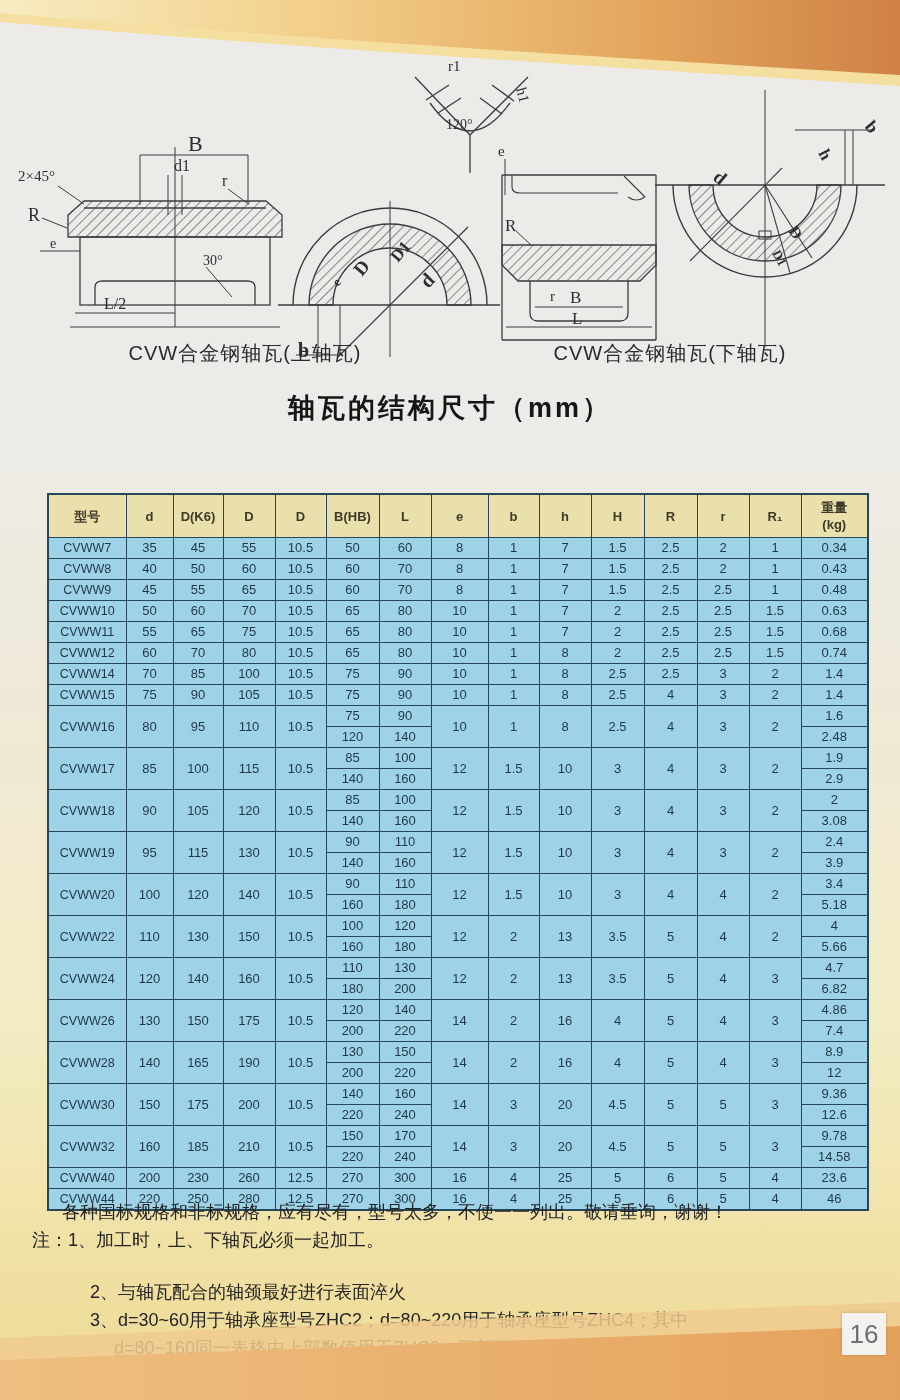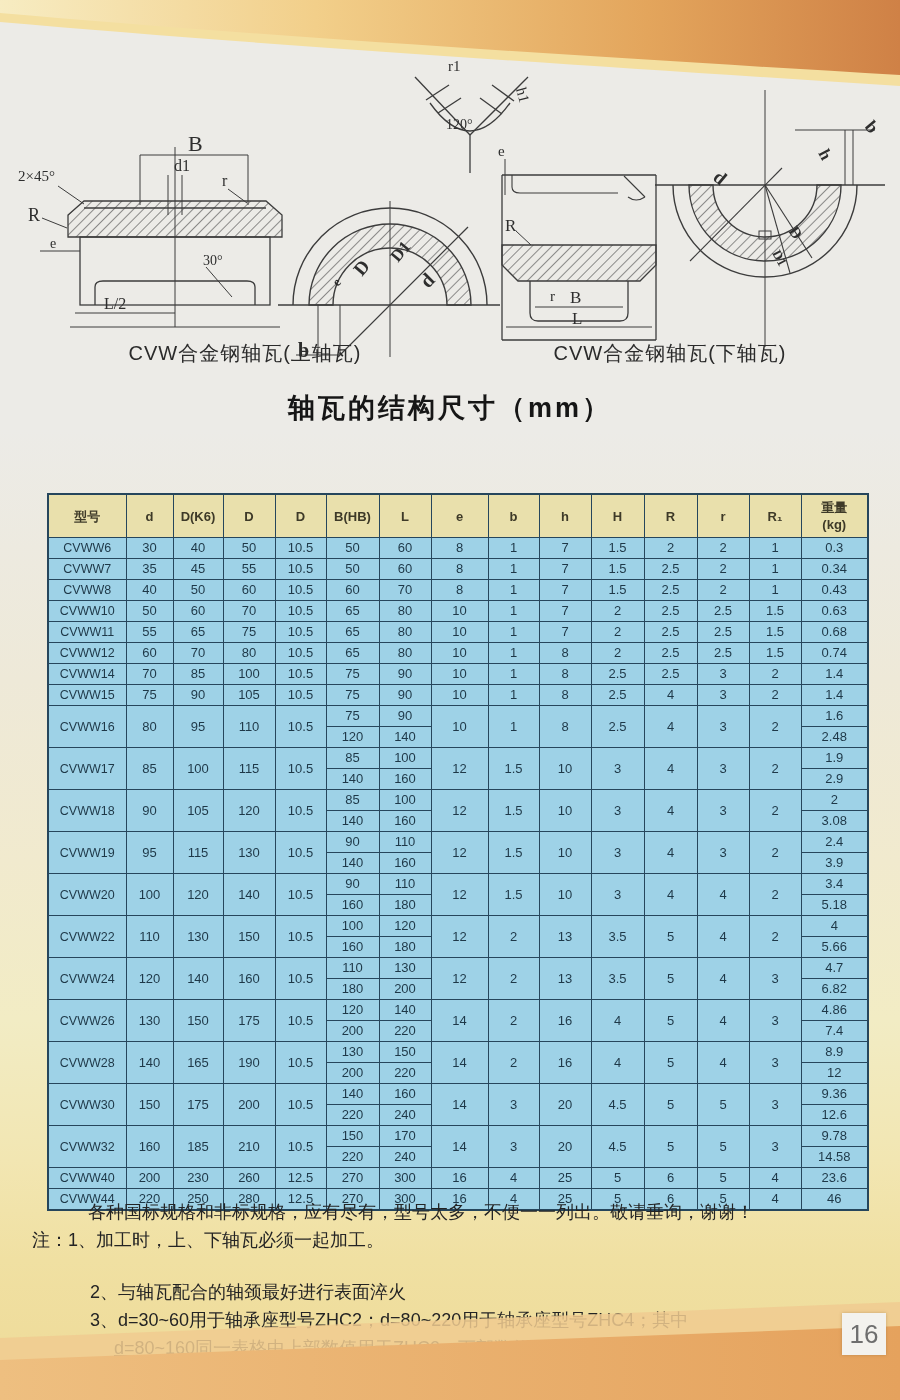--- a/index.html
+++ b/index.html
@@ -26,21 +26,21 @@
   td{height:20px;line-height:20px;background:#9ed2e7;}
   thead th{background:#e9e0ac;color:#3e3a28;height:42px;line-height:17px;
     font-weight:600;white-space:pre-line;}
   td.model{font-size:12.5px;}
   td.split{vertical-align:middle;}
   td.split .half{height:20px;line-height:20px;}
   td.split .half.top{border-bottom:1px solid #26465c;}
   .notes{position:absolute;top:1198px;left:0;width:820px;color:#242424;
     font-size:18px;}
   .notes div{line-height:28px;white-space:nowrap;}
-  .n1{margin-left:88px;}
+  .n1{margin-left:62px;}
   .n2{margin-left:32px;}
   .n3{margin-left:90px;margin-top:24px;}
   .n4{margin-left:90px;}
   .n5{margin-left:114px;text-decoration:underline;}
   .page-chip{position:absolute;top:1313px;left:842px;width:44px;height:42px;
     background:#f3f2ee;color:#6e6e6e;font-size:26px;text-align:center;
     line-height:42px;box-shadow:0 0 3px rgba(120,90,40,.35);}
 </style>
 </head>
 <body>
@@ -204,37 +204,20 @@
             <th>H</th>
             <th>R</th>
             <th>r</th>
             <th>R₁</th>
             <th>重量
 (kg)</th>
           </tr>
         </thead>
       <tbody>
           <tr>
-            <td class="model">CVWW6</td>
-            <td>30</td>
-            <td>40</td>
-            <td>50</td>
-            <td>10.5</td>
-            <td>50</td>
-            <td>60</td>
-            <td>8</td>
-            <td>1</td>
-            <td>7</td>
-            <td>1.5</td>
-            <td>2</td>
-            <td>2</td>
-            <td>1</td>
-            <td>0.3</td>
-          </tr>
-          <tr>
             <td class="model">CVWW7</td>
             <td>35</td>
             <td>45</td>
             <td>55</td>
             <td>10.5</td>
             <td>50</td>
             <td>60</td>
             <td>8</td>
             <td>1</td>
             <td>7</td>
@@ -253,20 +236,37 @@
             <td>60</td>
             <td>70</td>
             <td>8</td>
             <td>1</td>
             <td>7</td>
             <td>1.5</td>
             <td>2.5</td>
             <td>2</td>
             <td>1</td>
             <td>0.43</td>
+          </tr>
+          <tr>
+            <td class="model">CVWW9</td>
+            <td>45</td>
+            <td>55</td>
+            <td>65</td>
+            <td>10.5</td>
+            <td>60</td>
+            <td>70</td>
+            <td>8</td>
+            <td>1</td>
+            <td>7</td>
+            <td>1.5</td>
+            <td>2.5</td>
+            <td>2.5</td>
+            <td>1</td>
+            <td>0.48</td>
           </tr>
           <tr>
             <td class="model">CVWW10</td>
             <td>50</td>
             <td>60</td>
             <td>70</td>
             <td>10.5</td>
             <td>65</td>
             <td>80</td>
             <td>10</td>

